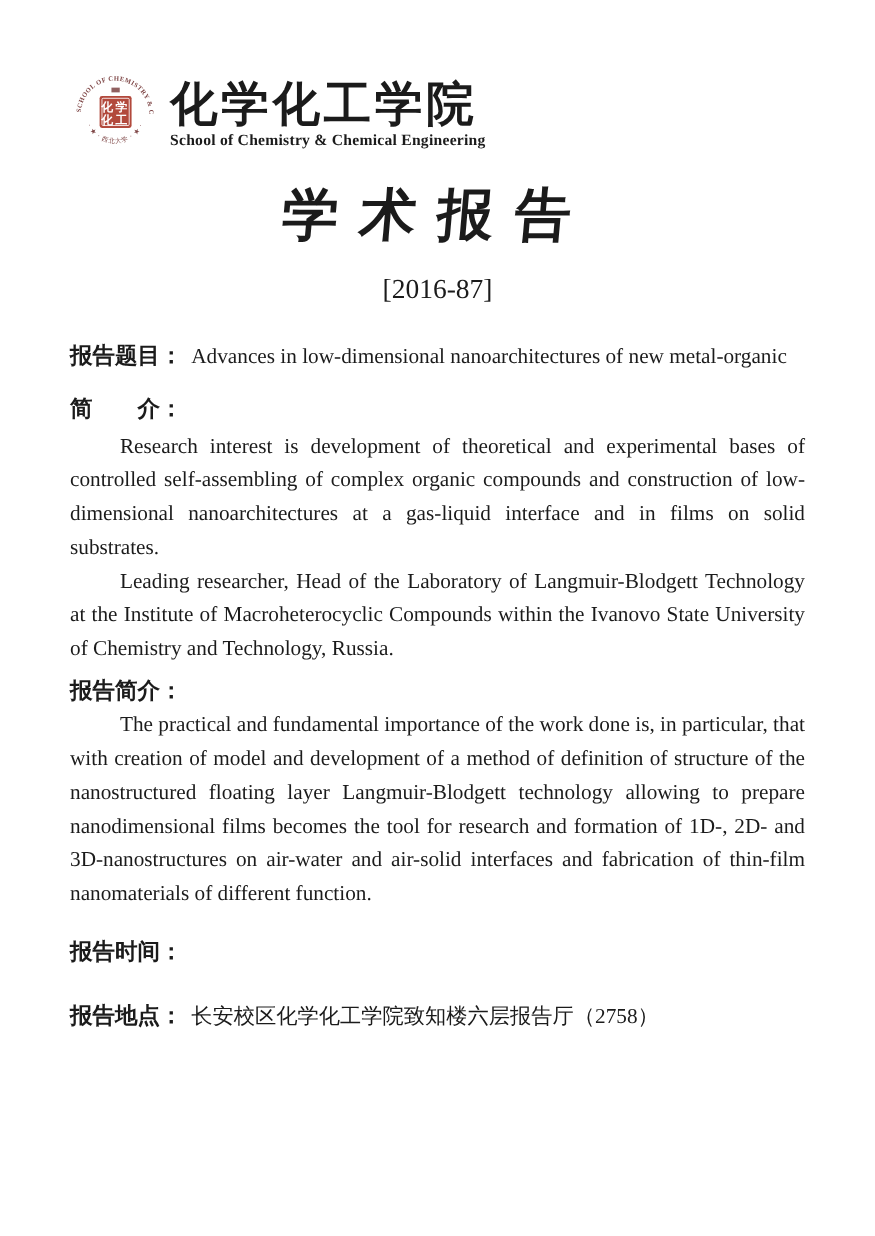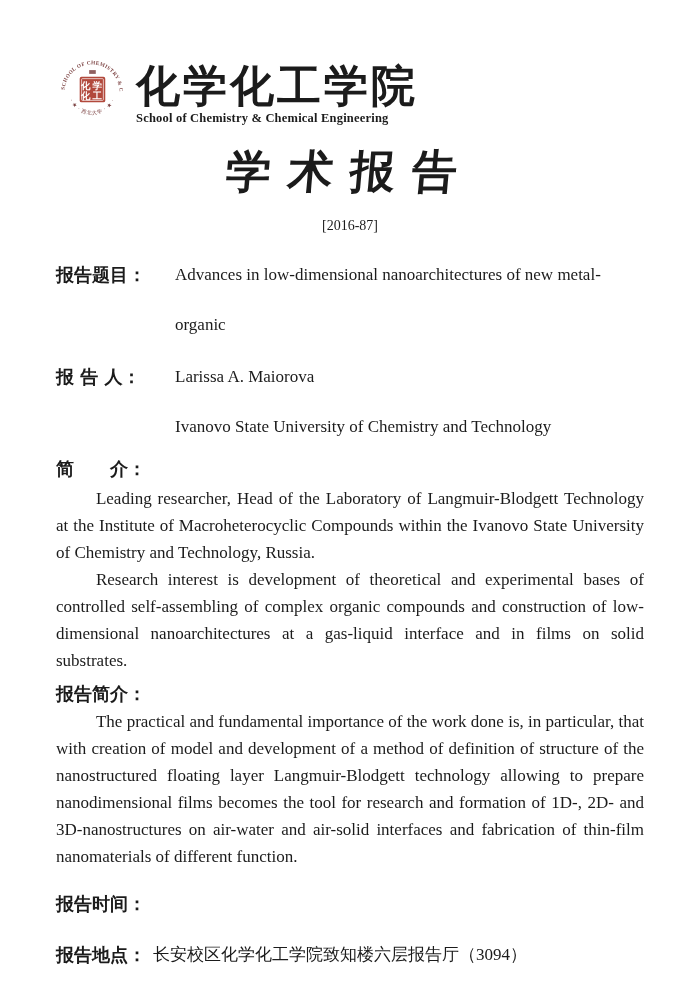--- a/index.html
+++ b/index.html
@@ -10,50 +10,50 @@
     font-family: "Liberation Serif", serif;
     overflow: hidden;
   }
   .page { padding: 54px 56px 0 56px; box-sizing: border-box; }
 
   
   .header { display: flex; align-items: flex-start; height: 80px; }
   .seal { width: 72px; height: 72px; flex-shrink: 0; }
   .wordmark { margin-left: 8px; margin-top: 8px; }
   .cn-name {
-    font-size: 44px; font-weight: 700; letter-spacing: 3px;
+    font-size: 38px; font-weight: 700; letter-spacing: 3px;
     line-height: 1.1; font-family: "DejaVu Serif", serif;
   }
   .en-name {
     font-size: 12.5px; font-weight: 700; letter-spacing: 0.2px;
     margin-top: 1px; font-family: "Liberation Serif", serif;
   }
 
   
   .doc-title {
     text-align: center;
     font-size: 45px; font-weight: 700;
     letter-spacing: 17px;
     margin-top: 8px;
     transform: skewX(-5deg);
     font-family: "DejaVu Serif", serif;
   }
-  .doc-number { text-align: center; font-size: 14px; margin-top: 16px; }
+  .doc-number { text-align: center; font-size: 22px; margin-top: 16px; }
 
   
   .fields { margin-top: 16px; font-size: 17px; }
   .row { display: flex; }
   .label {
     width: 97px; flex-shrink: 0;
     font-weight: 700; font-size: 18px;
     font-family: "DejaVu Serif", serif;
     white-space: nowrap;
   }
   .content { flex: 1; }
-  .tall { line-height: 50px; gap: 22px; }
+  .tall { line-height: 50px; }
   .tall .label { line-height: 50px; }
   .mt { margin-top: 2px; }
 
   
   .para {
     text-align: justify;
     line-height: 27px;
     text-indent: 2.35em;
     font-size: 17px;
   }
@@ -103,39 +103,32 @@
 
   <div class="fields">
 
     <div class="row tall">
       <div class="label">报告题目：</div>
       <div class="content">
         <div>Advances in low-dimensional nanoarchitectures of new metal-organic</div>
       </div>
     </div>
 
-    <div class="row tall mt">
-      <div class="label">报 告 人：</div>
-      <div class="content">
-        <div>Larissa A. Maiorova</div>
-        <div>Ivanovo State University of Chemistry and Technology</div>
-      </div>
-    </div>
 
     <div class="section-label intro-label">简　　介：</div>
+    <p class="para" style="margin:0;">Research interest is development of theoretical and experimental bases of controlled self-assembling of complex organic compounds and construction of low-dimensional nanoarchitectures at a gas-liquid interface and in films on solid substrates.</p>
     <p class="para" style="margin:0;">Leading researcher, Head of the Laboratory of Langmuir-Blodgett Technology at the Institute of Macroheterocyclic Compounds within the Ivanovo State University of Chemistry and Technology, Russia.</p>
-    <p class="para" style="margin:0;">Research interest is development of theoretical and experimental bases of controlled self-assembling of complex organic compounds and construction of low-dimensional nanoarchitectures at a gas-liquid interface and in films on solid substrates.</p>
 
     <div class="section-label">报告简介：</div>
     <p class="para" style="margin:0;">The practical and fundamental importance of the work done is, in particular, that with creation of model and development of a method of definition of structure of the nanostructured floating layer Langmuir-Blodgett technology allowing to prepare nanodimensional films becomes the tool for research and formation of 1D-, 2D- and 3D-nanostructures on air-water and air-solid interfaces and fabrication of thin-film nanomaterials of different function.</p>
 
     <div class="row single time-row">
       <div class="label">报告时间：</div>
     </div>
 
     <div class="row single venue-row">
       <div class="label">报告地点：</div>
-      <div class="content">长安校区化学化工学院致知楼六层报告厅（3094）</div>
+      <div class="content">长安校区化学化工学院致知楼六层报告厅（2758）</div>
     </div>
 
   </div>
 
 </div>
 
 </body></html>

